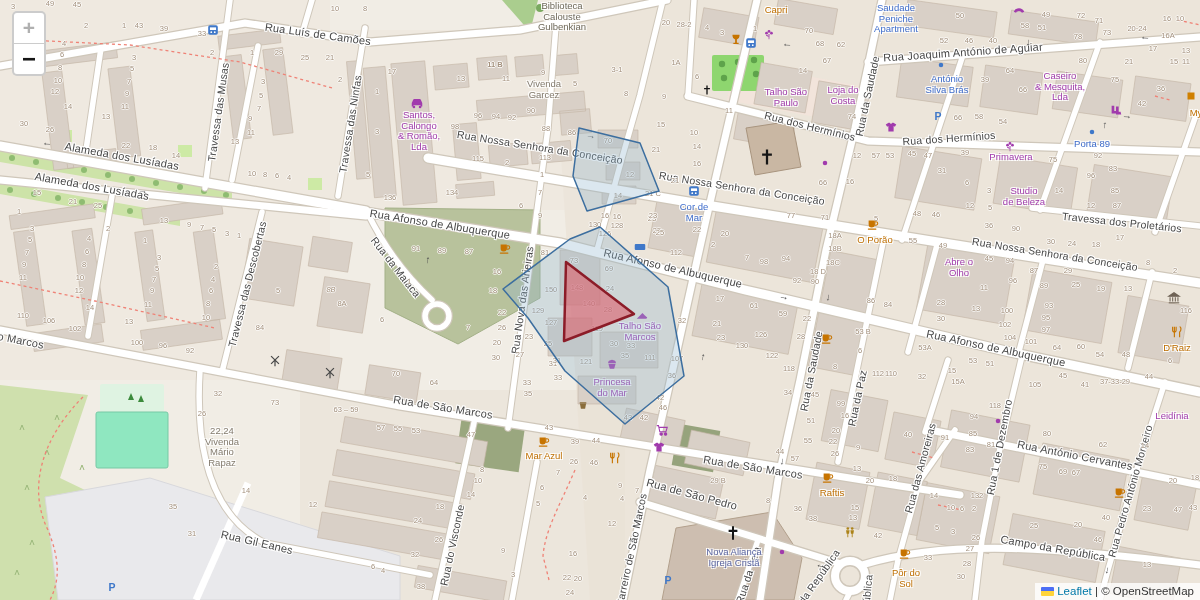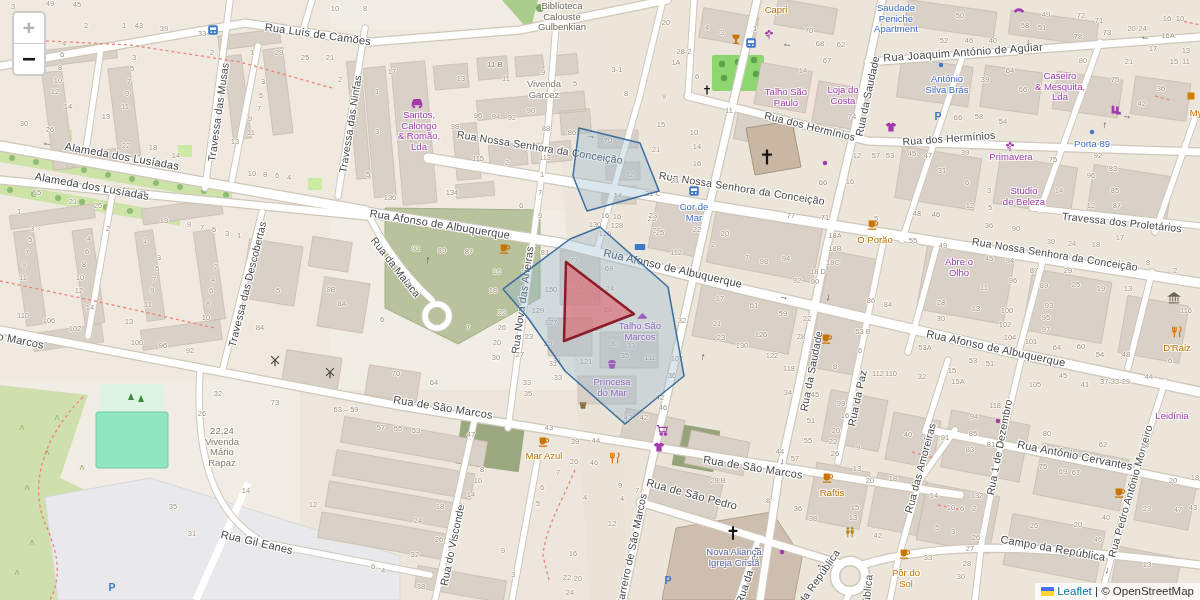--- a/index.html
+++ b/index.html
@@ -351,21 +351,21 @@
       <div class="hn" style="left: 558px; top: 377px;">33</div>
       <div class="hn" style="left: 672px; top: 375px;">36</div>
       <div class="hn" style="left: 660px; top: 397px;">42</div>
       <div class="hn" style="left: 663px; top: 407px;">46</div>
       <div class="hn" style="left: 628px; top: 417px;">43</div>
       <div class="hn" style="left: 644px; top: 417px;">42</div>
       <div class="hn" style="left: 666px; top: 22px;">20</div>
       <div class="hn" style="left: 707px; top: 27px;">4</div>
       <div class="hn" style="left: 722px; top: 32px;">3</div>
       <div class="hn" style="left: 755px; top: 28px;">1</div>
-      <div class="hn" style="left: 684px; top: 51px;">28-2</div>
+      <div class="hn" style="left: 684px; top: 24px;">28-2</div>
       <div class="hn" style="left: 676px; top: 62px;">1A</div>
       <div class="hn" style="left: 697px; top: 76px;">6</div>
       <div class="hn" style="left: 626px; top: 93px;">8</div>
       <div class="hn" style="left: 664px; top: 96px;">9</div>
       <div class="hn" style="left: 661px; top: 124px;">15</div>
       <div class="hn" style="left: 694px; top: 132px;">10</div>
       <div class="hn" style="left: 697px; top: 146px;">14</div>
       <div class="hn" style="left: 729px; top: 110px;">11</div>
       <div class="hn" style="left: 697px; top: 163px;">16</div>
       <div class="hn" style="left: 675px; top: 180px;">21</div>

